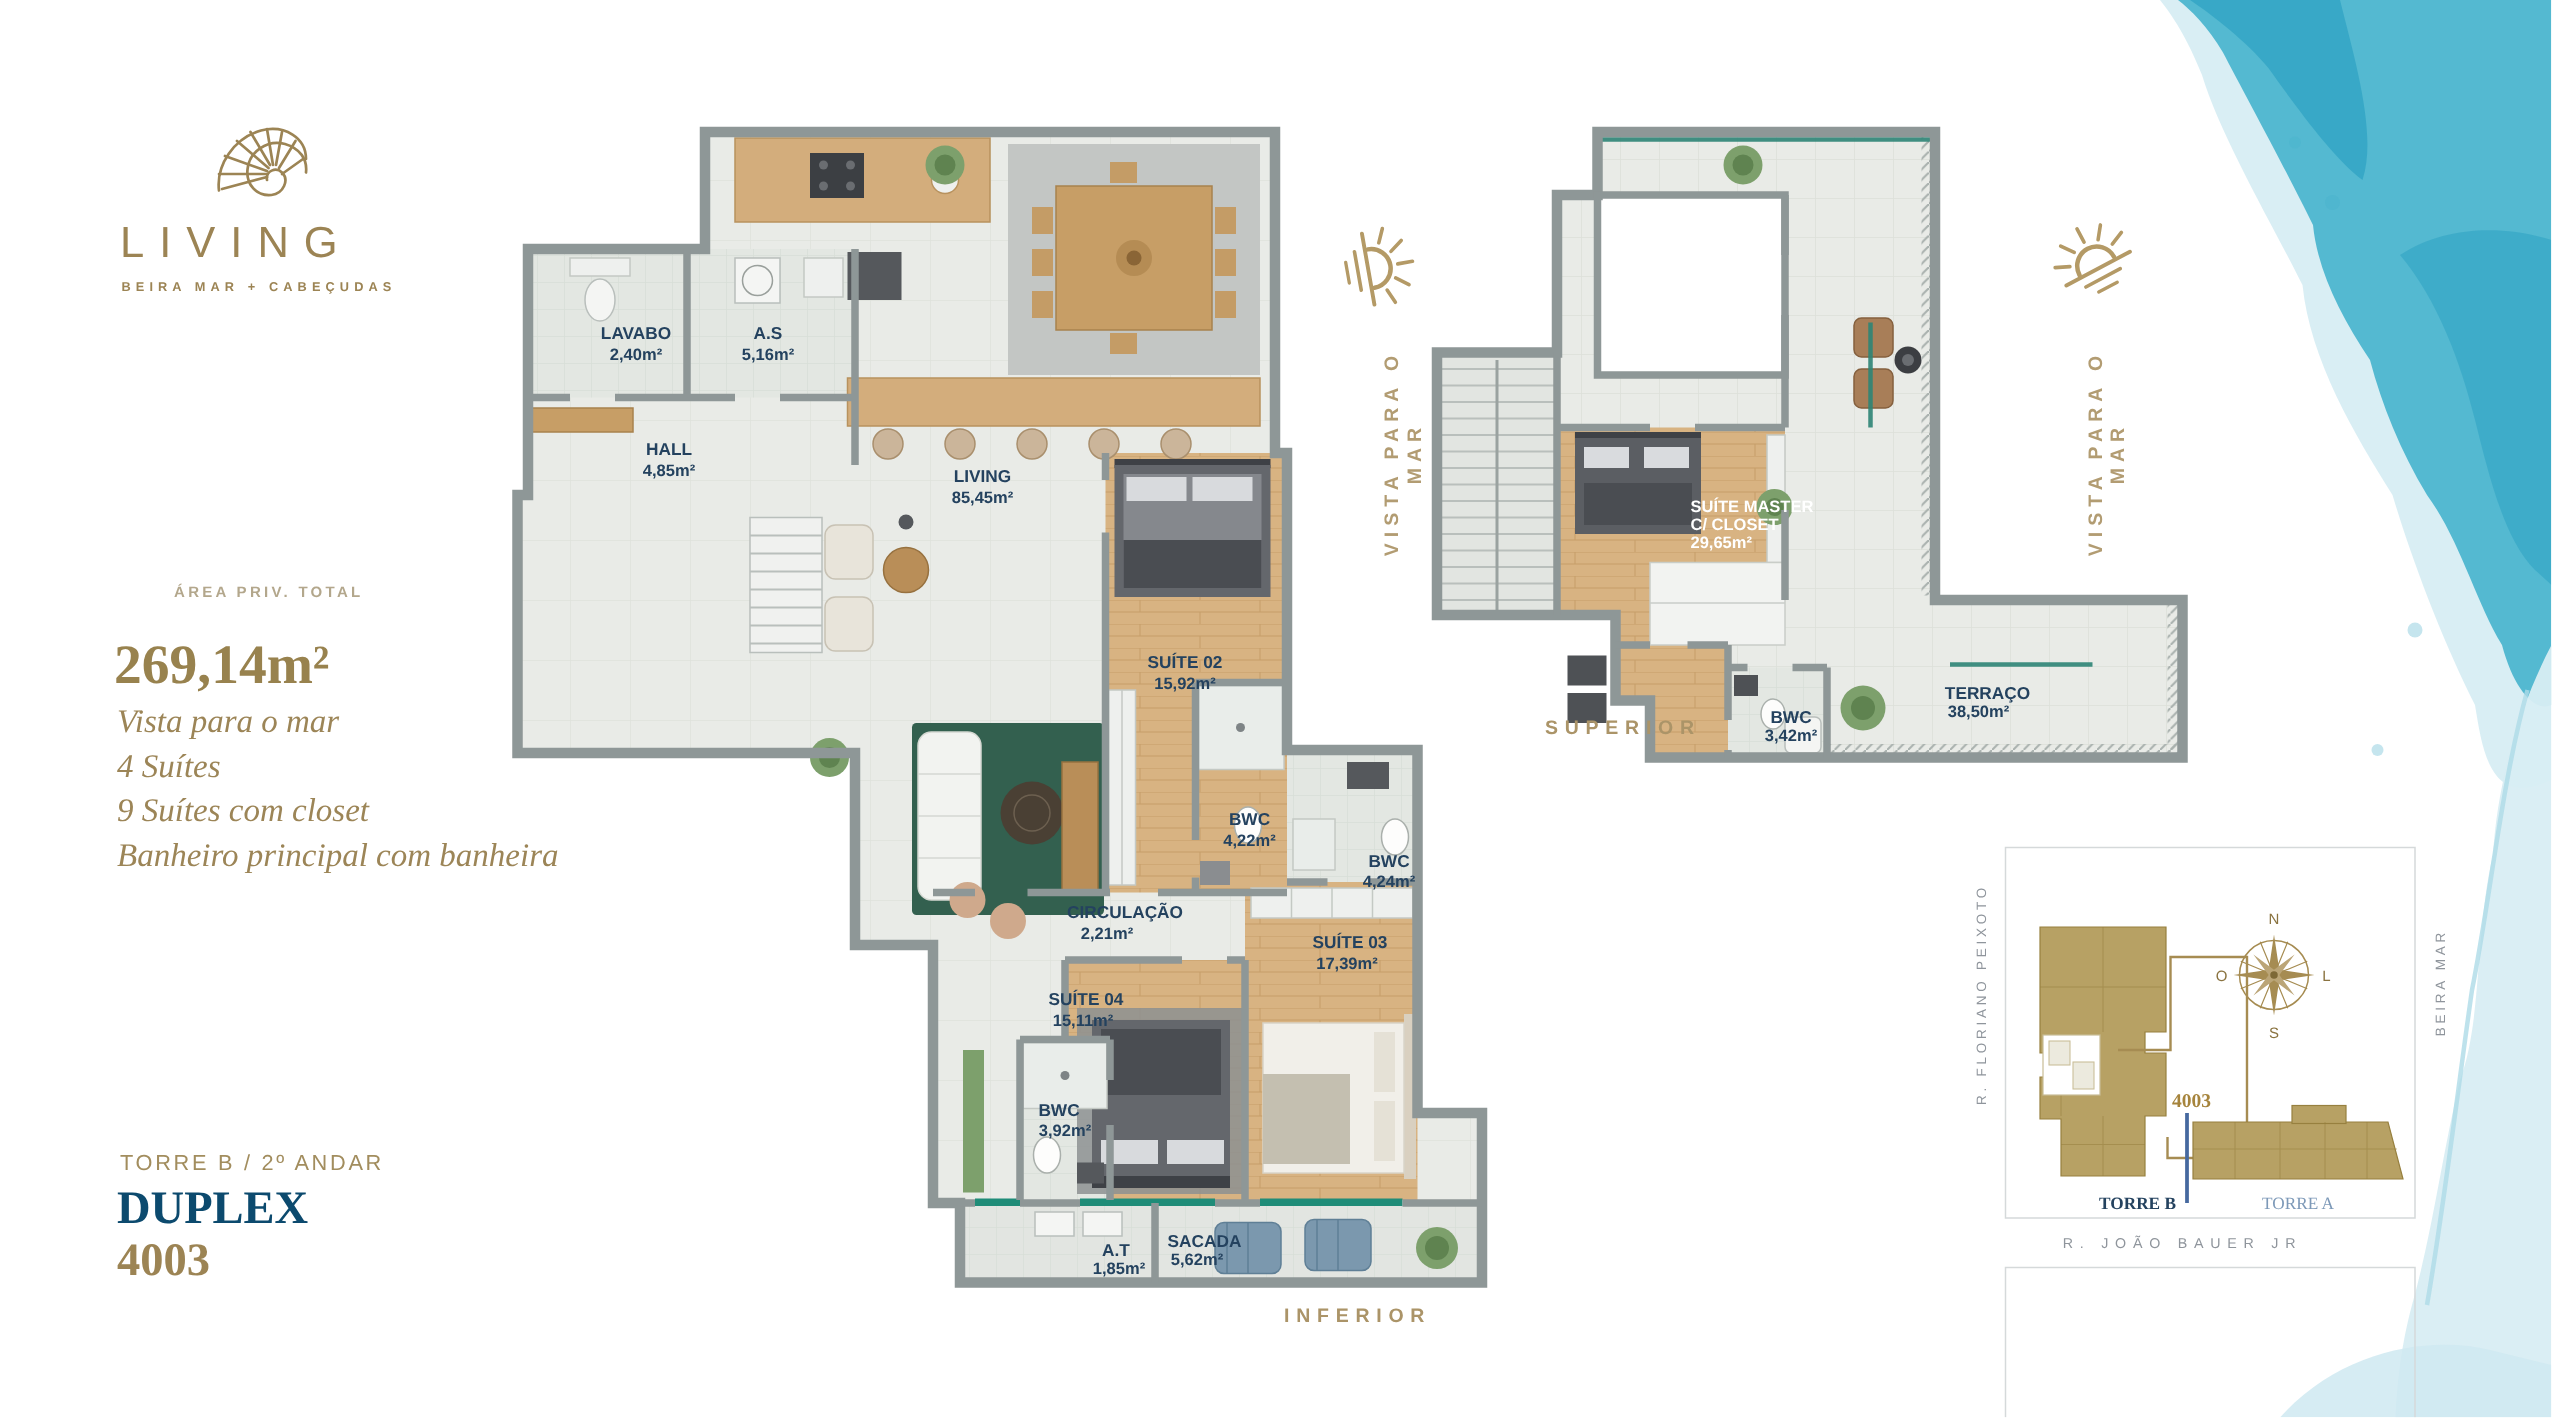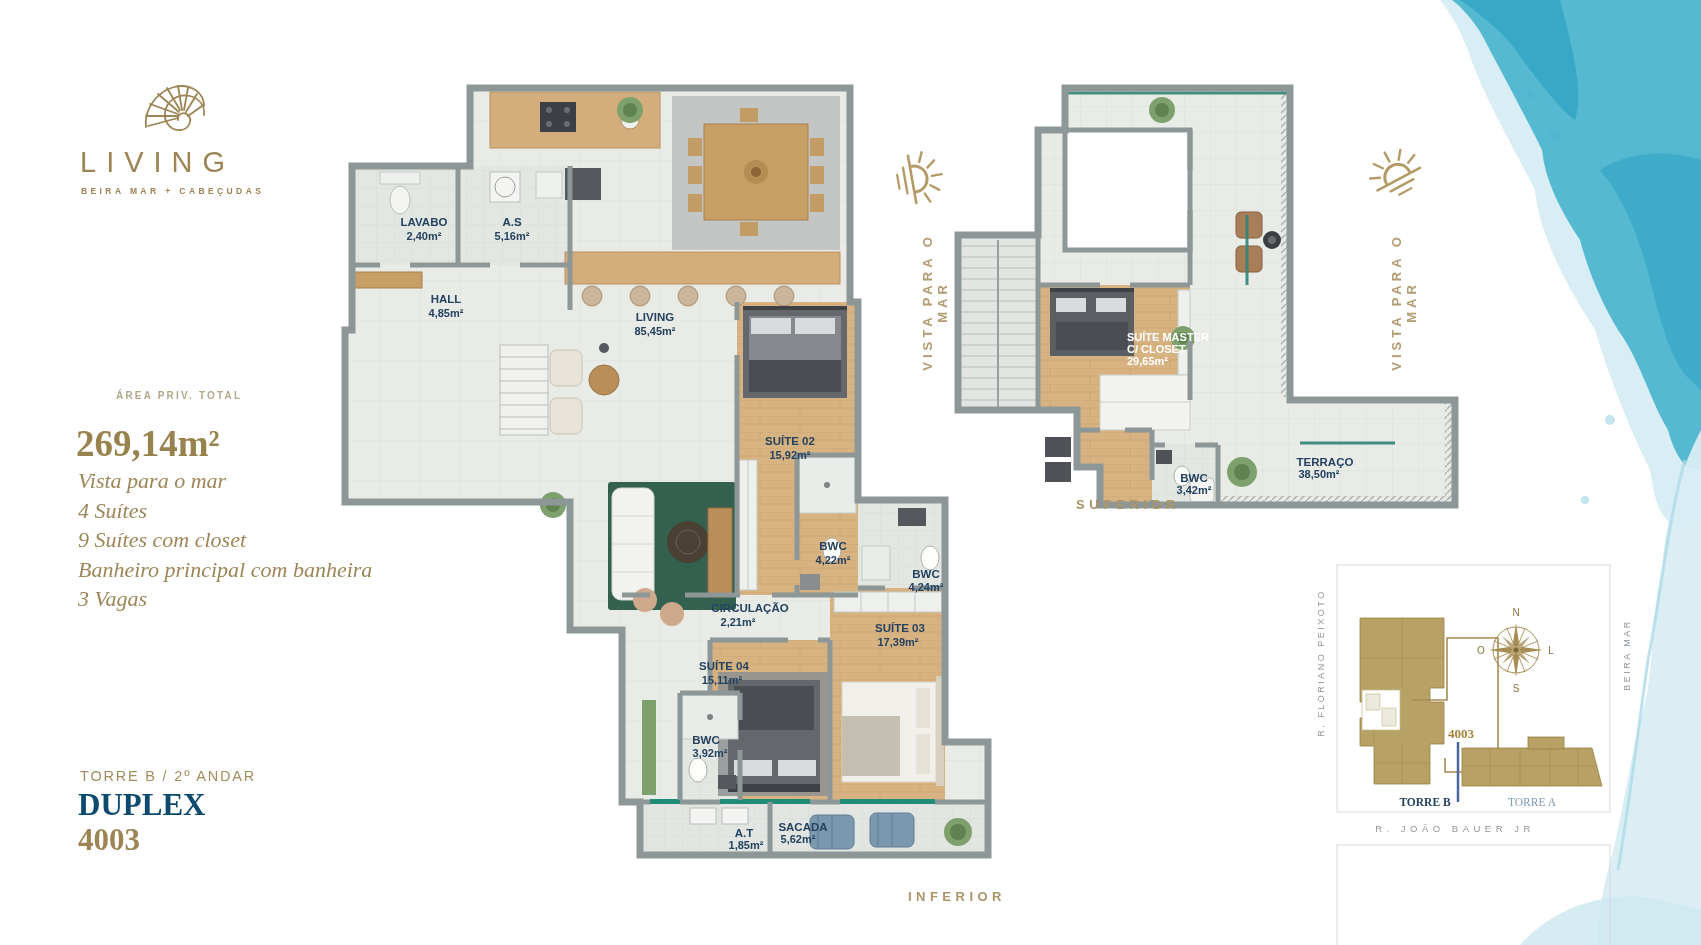--- a/index.html
+++ b/index.html
@@ -20,21 +20,21 @@
   .unit-number{left:78px;top:822px;font-size:31px;font-family:"Liberation Serif",serif;font-weight:700;color:#9c8454;}
   
   .vista{width:170px;height:16px;font-size:13px;letter-spacing:4px;color:#b29c72;font-weight:700;
          text-align:center;transform:rotate(-90deg);}
   .vista1{left:843px;top:294px;}
   .vista2{left:1312px;top:294px;}
   .sun{width:60px;height:60px;}
   .sun1{left:890px;top:148px;transform:rotate(80deg);}
   .sun2{left:1365px;top:142px;transform:rotate(-28deg);}
   
-  .plan-caption{width:150px;text-align:right;font-size:13px;letter-spacing:4.5px;color:#ab9468;font-weight:700;margin-top:20px;}
+  .plan-caption{width:150px;text-align:left;font-size:13px;letter-spacing:4.5px;color:#ab9468;font-weight:700;}
   .cap-inferior{left:856px;top:869px;}
   .cap-superior{left:1030px;top:477px;}
   svg text{font-family:"Liberation Sans",sans-serif;}
   .room-name,.room-area{font-size:11.5px;font-weight:700;fill:#24425f;}
   .room-area{font-size:11px;}
   .room-white{fill:#ffffff;font-size:11px;font-weight:700;}
   .map-serif{font-family:"Liberation Serif",serif;}
 </style>
 </head>
 <body>
@@ -73,21 +73,20 @@
   <div class="abs brand-name">LIVING</div>
   <div class="abs brand-tag">BEIRA MAR + CABEÇUDAS</div>
 
   <div class="abs area-label">ÁREA PRIV. TOTAL</div>
   <div class="abs area-value">269,14m²</div>
   <div class="abs features">
     <div>Vista para o mar</div>
     <div>4 Suítes</div>
     <div>9 Suítes com closet</div>
     <div>Banheiro principal com banheira</div>
-    <div>3 Vagas</div>
   </div>
 
   <div class="abs tower-floor">TORRE B / 2º ANDAR</div>
   <div class="abs unit-type">DUPLEX</div>
   <div class="abs unit-number">4003</div>
 
   <svg class="abs sun sun1" viewBox="0 0 60 60">
     <g stroke="#b49a66" fill="none" stroke-linecap="round" stroke-width="2.4">
       <path d="M30,18 V8"></path>
         <path d="M39,21 L45,13"></path>

